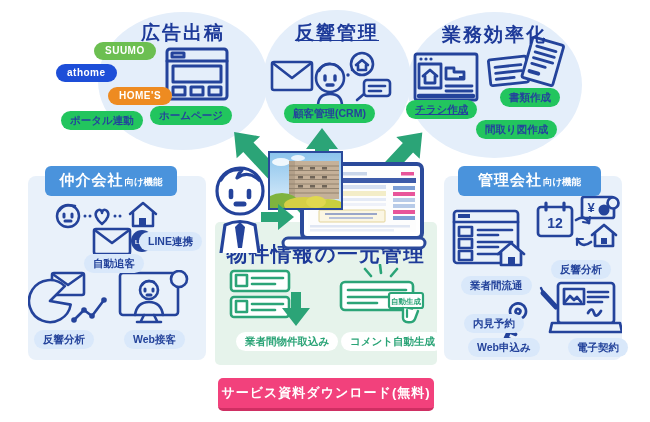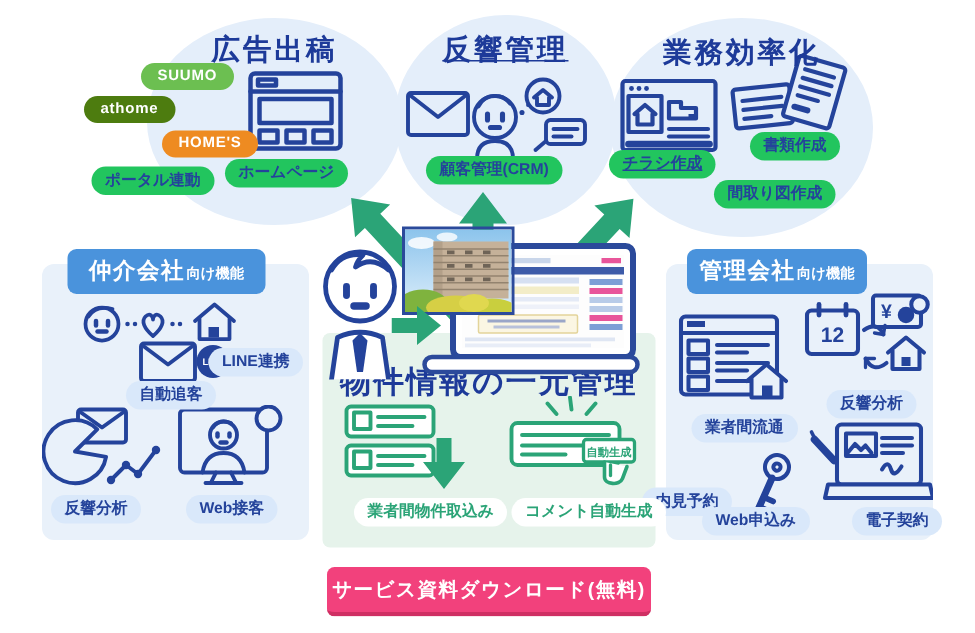--- a/index.html
+++ b/index.html
@@ -46,21 +46,21 @@
 
   <div class="circle" style="left:98px; top:12px; width:170px; height:138px;"></div>
   <div class="circle" style="left:263px; top:10px; width:148px; height:140px;"></div>
   <div class="circle" style="left:407px; top:12px; width:175px; height:146px;"></div>
 
   <div class="sec-title" style="left:98px; top:20px; width:170px;">広告出稿</div>
   <div class="sec-title" style="left:263px; top:20px; width:148px;text-decoration:underline;">反響管理</div>
   <div class="sec-title" style="left:407px; top:22px; width:175px;">業務効率化</div>
 
   <div class="brand" style="left: 94px; top: 42px; background-color: rgb(108, 191, 81);">SUUMO</div>
-  <div class="brand" style="left: 56px; top: 64px; background-color: #4d7c0f;">athome</div>
+  <div class="brand" style="left: 56px; top: 64px; background-color: #1d4ed8;">athome</div>
   <div class="brand" style="left: 108px; top: 87px; background-color: rgb(238, 139, 33);">HOME'S</div>
   <div class="pill blue" style="left:61px; top:111px;">ポータル連動</div>
 
   <svg class="icon" style="left:164px; top:44px;" width="66" height="60" viewBox="0 0 66 60">
     <g stroke="#24439b" stroke-width="3" fill="none" stroke-linejoin="round" stroke-linecap="round">
       <rect x="3" y="5" width="60" height="50" rx="3"></rect>
       <line x1="3" y1="17" x2="63" y2="17"></line>
       <rect x="8" y="9" width="12" height="4"></rect>
       <rect x="9" y="22" width="48" height="16"></rect>
       <rect x="9" y="43" width="12" height="8"></rect>
@@ -188,21 +188,21 @@
       <line x1="36" y1="19" x2="36" y2="21" stroke-width="3"></line>
       <line x1="30" y1="25" x2="34" y2="25" stroke-width="3"></line>
       <path d="M18,45 Q20,32 32,32 Q44,32 46,45"></path>
       <path d="M27,45 l-3,6 M37,45 l3,6 M20,52 h24"></path>
       <circle cx="62" cy="9" r="8" fill="#e9f1fa"></circle>
     </g>
   </svg>
   <div class="pill inbox" style="left:124px; top:330px;">Web接客</div>
 
   <div class="fbox" style="left:444px; top:176px; width:178px; height:184px;"></div>
-  <div class="fbox-header" style="left:458px; top:166px; width:120px;">
+  <div class="fbox-header" style="left:458px; top:166px; width:143px;">
     <span class="main">管理会社</span>
       <span class="sub">向け機能</span>
   </div>
 
   <svg class="icon" style="left:452px; top:208px;" width="80" height="68" viewBox="0 0 80 68">
     <g stroke="#24439b" stroke-width="2.7" fill="none" stroke-linejoin="round" stroke-linecap="round">
       <rect x="2" y="3" width="64" height="52" rx="3" fill="#e9f1fa"></rect>
       <line x1="2" y1="14" x2="66" y2="14"></line>
       <rect x="6" y="6" width="12" height="4" fill="#24439b" stroke="none"></rect>
       <rect x="7" y="19" width="13" height="9"></rect>
@@ -234,21 +234,21 @@
       <path d="M53,29 l1,-6 M53,29 l-6,-1" stroke-width="2.2"></path>
       <path d="M55,48 Q46,55 41,45"></path>
       <path d="M41,45 l0,6 M41,45 l6,0" stroke-width="2.2"></path>
       <path d="M56,41 l12,-10 l12,10" fill="#e9f1fa"></path>
       <path d="M59,39 v13 h18 v-13" fill="#e9f1fa"></path>
       <rect x="65" y="44" width="6" height="6" fill="#24439b" stroke="none"></rect>
     </g>
   </svg>
   <div class="pill inbox" style="left:551px; top:260px;">反響分析</div>
 
-  <div class="pill inbox" style="left:428px; top:314px;margin-top:11px;">内見予約</div>
+  <div class="pill inbox" style="left:464px; top:314px;">内見予約</div>
   <svg class="icon" style="left:503px; top:302px;" width="38" height="48" viewBox="0 0 38 48">
     <g stroke="#24439b" stroke-width="2.7" fill="none" stroke-linejoin="round" stroke-linecap="round" transform="rotate(24 16 12)">
       <circle cx="14" cy="10" r="8" fill="#e9f1fa"></circle>
       <circle cx="14" cy="10" r="2.4"></circle>
       <line x1="14" y1="18" x2="14" y2="40" stroke-width="4.6"></line>
       <line x1="14" y1="32" x2="21" y2="32" stroke-width="3.8"></line>
       <line x1="14" y1="39" x2="21" y2="39" stroke-width="3.8"></line>
     </g>
   </svg>
   <div class="pill inbox" style="left:468px; top:338px;">Web申込み</div>

